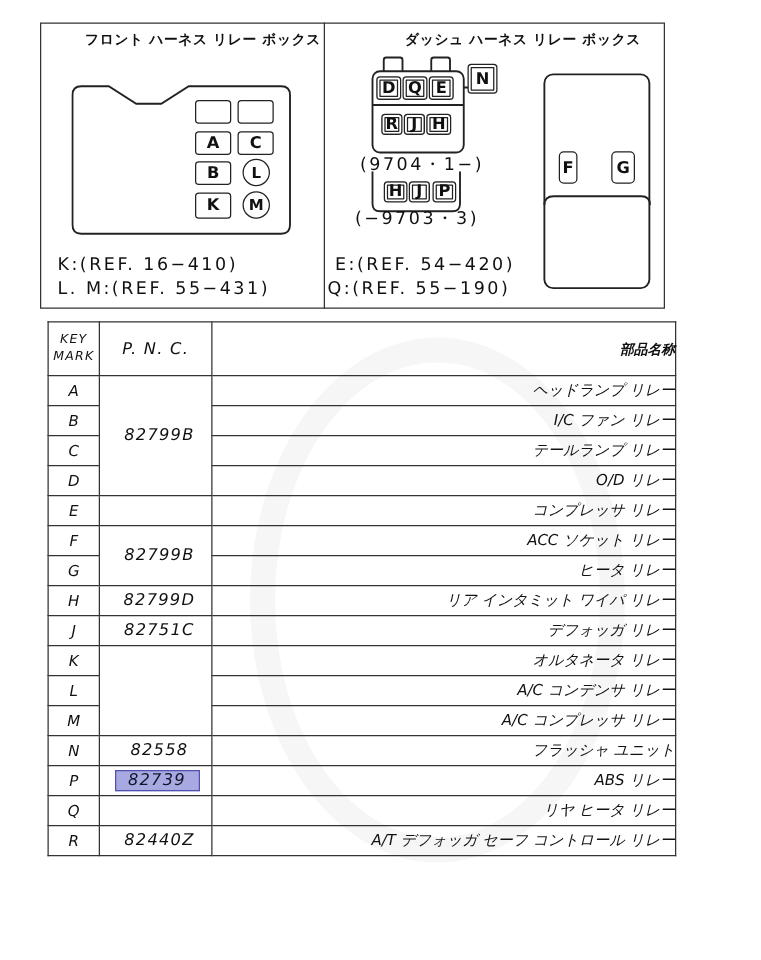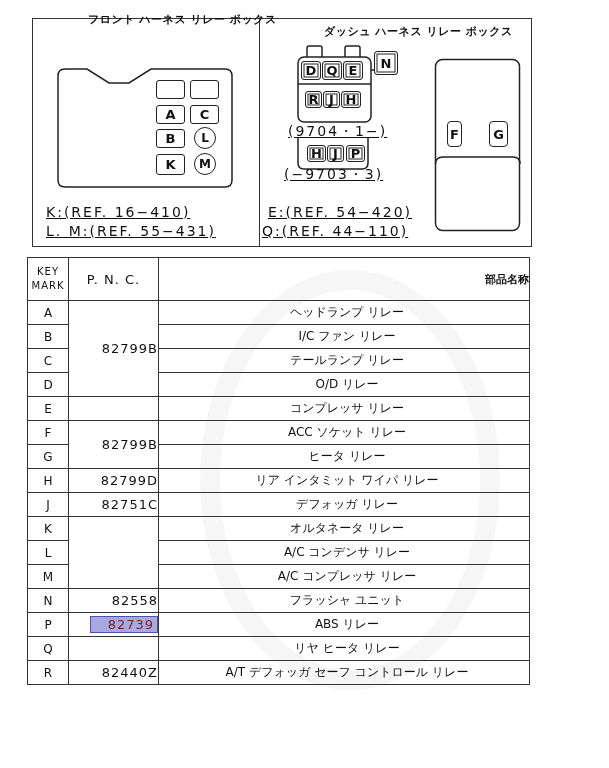--- a/index.html
+++ b/index.html
@@ -2,48 +2,48 @@
 <html><head>
 <meta charset="utf-8">
 <style>
   html, body { margin:0; padding:0; background:#fff; }
   body { width:609px; height:768px; position:relative; overflow:hidden;
          font-family:"DejaVu Sans", "Liberation Sans", sans-serif; color:#111; }
   .abs { position:absolute; }
   .topbox { left:32px; top:18px; width:500px; height:229px; border:1.5px solid #333; box-sizing:border-box; }
   .vdiv { left:259px; top:18px; width:0; height:229px; border-left:1.5px solid #333; }
   .title { font-size:11px; font-weight:bold; white-space:nowrap; letter-spacing:0.5px; }
-  .ref { font-size:14px; letter-spacing:2px; white-space:nowrap;text-decoration:underline; }
+  .ref { font-size:14px; letter-spacing:2px; white-space:nowrap; }
   .slot { position:absolute; border:1.5px solid #222; border-radius:3px; box-sizing:border-box;
           font-size:13px; font-weight:bold; display:flex; align-items:center; justify-content:center; background:#fff; }
   .slot.inner { box-shadow: inset 0 0 0 1.5px #fff, inset 0 0 0 2.5px #222; }
   .circ { position:absolute; border:1.5px solid #222; border-radius:50%; box-sizing:border-box;
           font-size:12px; font-weight:bold; display:flex; align-items:center; justify-content:center; }
-  .tbl { position:absolute; left:27px; top:257px; width:503px; border-collapse:collapse; }
+  .tbl { position:absolute; left:38px; top:257px; width:503px; border-collapse:collapse;font-style:italic; }
   .tbl td, .tbl th { border:1.5px solid #333; padding:0; font-size:12px; }
   .tbl th { height:42px; font-weight:normal; }
   .tbl td { height:23px; }
   .c1 { width:40px; text-align:center; }
-  .c2 { width:83px; text-align:right; padding-left:6px !important; letter-spacing:1px; font-size:13px !important; }
-  .c3 { text-align:center; padding-left:6px !important; white-space:nowrap; }
+  .c2 { width:83px; text-align:center; padding-left:6px !important; letter-spacing:1px; font-size:13px !important; }
+  .c3 { text-align:right; padding-left:6px !important; white-space:nowrap; }
   .keymark { font-size:10px; line-height:14px; letter-spacing:1px; }
-  .hl { background:#a9a9e2; border:1px solid #5050b0; color:#7f1d1d; padding:0 3px; display:inline-block; width:68px; box-sizing:border-box; }
+  .hl { background:#a9a9e2; border:1px solid #5050b0; color:#0f172a; padding:0 3px; display:inline-block; width:68px; box-sizing:border-box; }
   .code { right:52px; top:741px; font-size:10px; font-weight:bold; letter-spacing:1px;margin-top:45px; }
   .watermark { left:200px; top:270px; width:300px; height:420px; border-radius:50%;
                border:20px solid rgba(0,0,0,0.035); box-sizing:border-box; }
 </style>
 </head>
 <body>
 
 <div class="abs watermark"></div>
 
 <div class="abs topbox"></div>
 <div class="abs vdiv"></div>
 
-<div class="abs title" style="left:68px;top:12px;margin-left:20px;">フロント ハーネス リレー ボックス</div>
+<div class="abs title" style="left:68px;top:24px;">フロント ハーネス リレー ボックス</div>
 <svg class="abs" style="left:57px;top:67px;" width="178" height="124">
   <path d="M8 2 H30 L52 16 H72 L94 2 H168 Q175 2 175 9 V113 Q175 120 168 120 H8 Q1 120 1 113 V9 Q1 2 8 2 Z" fill="none" stroke="#222" stroke-width="1.5"></path>
 </svg>
 <div class="slot" style="left:156px;top:80px;width:29px;height:19px;"></div>
 <div class="slot" style="left:190px;top:80px;width:29px;height:19px;"></div>
 <div class="slot" style="left:156px;top:105px;width:29px;height:19px;">A</div>
 <div class="slot" style="left:190px;top:105px;width:29px;height:19px;">C</div>
 <div class="slot" style="left:156px;top:129px;width:29px;height:19px;">B</div>
 <div class="slot" style="left:156px;top:154px;width:29px;height:21px;">K</div>
 <div class="circ" style="left:194px;top:127px;width:22px;height:22px;">L</div>
@@ -68,37 +68,37 @@
 <div class="slot inner" style="left:341px;top:91px;width:20px;height:17px;">H</div>
 <div class="abs ref" style="left:288px;top:123px;">(9704・1−)</div>
 <svg class="abs" style="left:296px;top:137px;" width="76" height="34">
   <path d="M2 0 V26 Q2 32 8 32 H66 Q72 32 72 26 V0" fill="none" stroke="#222" stroke-width="1.5"></path>
 </svg>
 <div class="slot inner" style="left:307px;top:145px;width:19px;height:17px;">H</div>
 <div class="slot inner" style="left:327px;top:145px;width:17px;height:17px;">J</div>
 <div class="slot inner" style="left:346px;top:145px;width:19px;height:17px;">P</div>
 <div class="abs ref" style="left:284px;top:166px;">(−9703・3)</div>
 <div class="abs ref" style="left:268px;top:204px;">E:(REF. 54−420)</div>
-<div class="abs ref" style="left:262px;top:223px;">Q:(REF. 44−110)</div>
+<div class="abs ref" style="left:262px;top:223px;">Q:(REF. 55−190)</div>
 
 <svg class="abs" style="left:434px;top:58px;" width="88" height="175">
   <rect x="1.5" y="1.5" width="84" height="171" rx="7" fill="none" stroke="#222" stroke-width="1.5"></rect>
   <path d="M1.5 106 Q1.5 99 9 99 H79 Q86 99 86 106" fill="none" stroke="#222" stroke-width="1.5"></path>
 </svg>
 <div class="slot" style="left:447px;top:121px;width:15px;height:26px;border-radius:4px;">F</div>
 <div class="slot" style="left:489px;top:121px;width:19px;height:26px;border-radius:4px;">G</div>
 
 <table class="tbl">
   <tbody>
       <tr>
     <th class="c1">
       <div class="keymark">KEY</div>
       <div class="keymark">MARK</div>
     </th>
-    <th class="c2" style="text-align:center;padding-left:0 !important;">P. N. C.</th>
+    <th class="c2" style="padding-left:0 !important;">P. N. C.</th>
     <th class="c3" style="text-align:right;font-weight:bold;font-size:11px;">部品名称</th>
   </tr>
   <tr>
     <td class="c1">A</td>
     <td class="c2" rowspan="4">82799B</td>
     <td class="c3">ヘッドランプ リレー</td>
   </tr>
   <tr>
     <td class="c1">B</td>
     <td class="c3">I/C ファン リレー</td>

